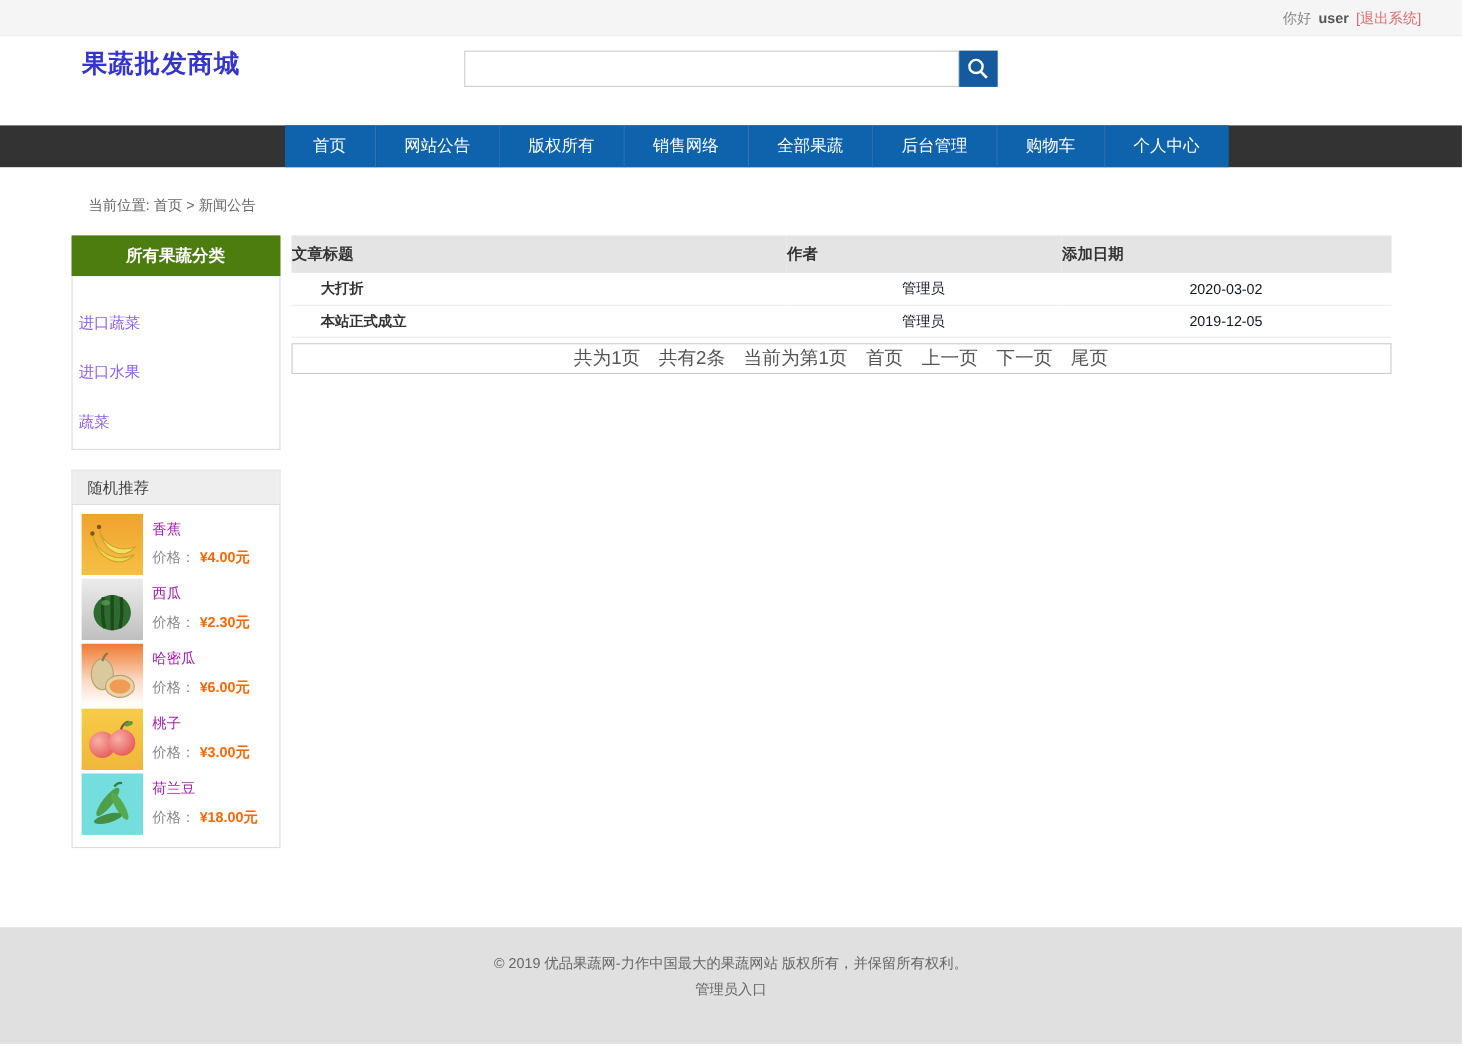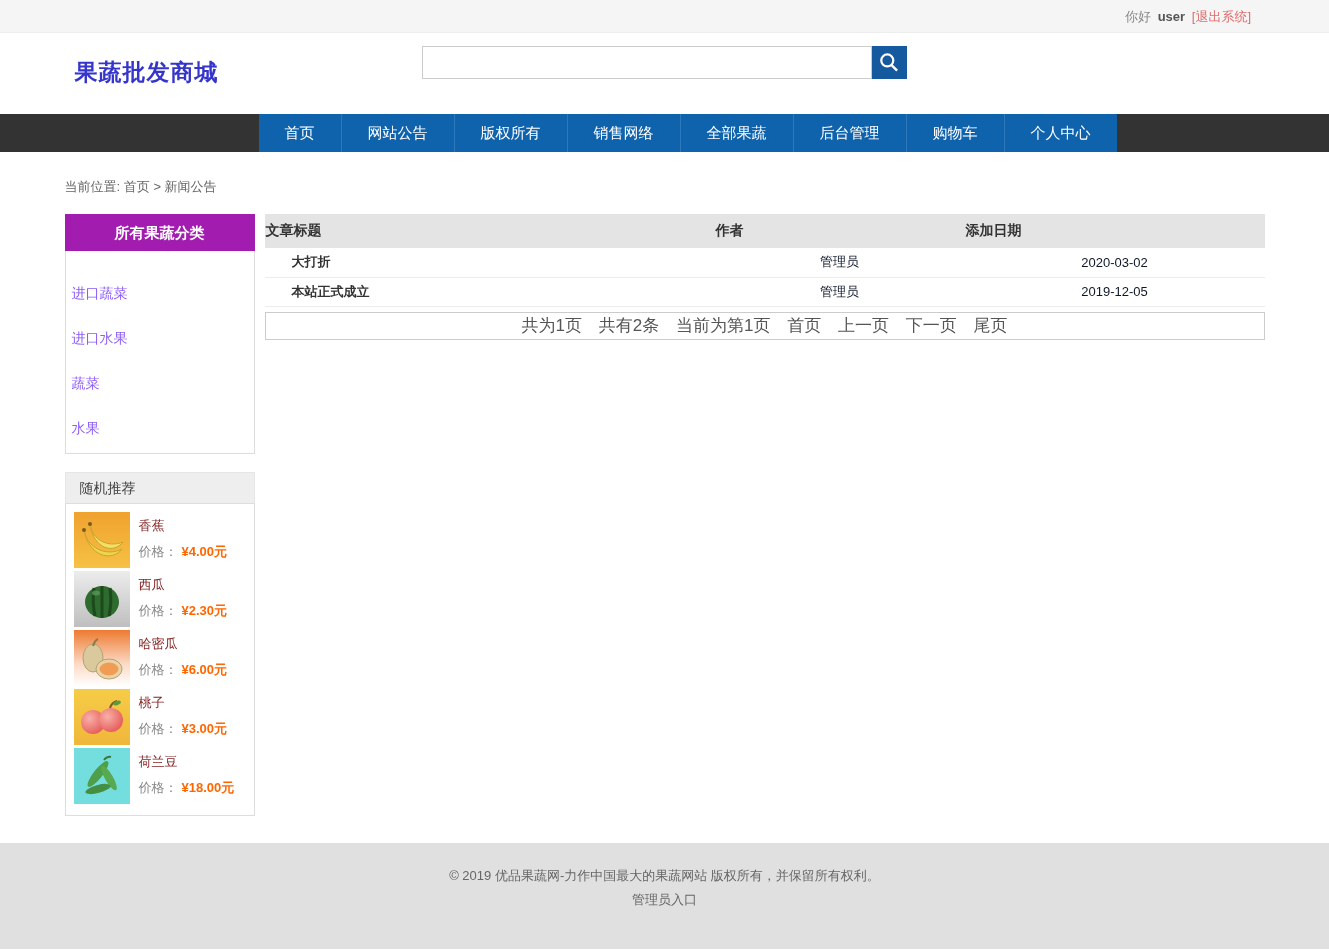--- a/index.html
+++ b/index.html
@@ -2,63 +2,63 @@
 <html><head>
 <meta charset="utf-8">
 <style>
   * { box-sizing: border-box; }
   html,body { margin:0; padding:0; background:#fff;
     font-family:"Liberation Sans","DejaVu Sans",sans-serif; color:#333; }
   .container { width:1200px; margin:0 auto; }
 
   
   .topbar { height:33px; line-height:33px; background:#f5f5f5; border-bottom:1px solid #ededed;
-    font-size:13px; color:#888; text-align:right; padding-right:78px; }
+    font-size:13px; color:#888; text-align:right; padding-right:37px; }
   .topbar .username { color:#555; font-weight:bold; margin:0 3px; }
   .topbar .logout { color:#e06b6b; text-decoration:none; cursor:pointer; }
 
   
   .header { height:81px; background:#fff; }
   .header .container { position:relative; height:81px; }
-  .logo { position:absolute; left:10px; top:24px; font-size:23px; font-weight:bold;
+  .logo { position:absolute; left:10px; top:9px; font-size:23px; font-weight:bold;
     color:#3535cc; letter-spacing:1px; }
   .searchbox { position:absolute; left:357px; top:13px; display:flex; }
   .search-input { width:450px; height:33px; border:1px solid #ccc; outline:none;
     padding:0 8px; font-size:14px; background:#fff; }
   .search-btn { width:35px; height:33px; border:none; background:#15599e; cursor:pointer;
     display:flex; align-items:center; justify-content:center; padding:0; }
 
   
   .navbar { height:38px; background:#333; }
   .nav-menu { display:flex; margin-left:194px; }
   .nav-item { background:#0f63ac; color:#fff; font-size:15px; line-height:38px;
     padding:0 26px; cursor:pointer; border-right:1px solid #2e77b8; white-space:nowrap; }
   .nav-item:last-child { border-right:none; }
 
   
   .page-body { min-height:691px; padding-top:1px; }
-  .breadcrumb { margin:25px 0 18px; font-size:13px; color:#666; }
+  .breadcrumb { margin:25px 16px 18px; font-size:13px; color:#666; }
   .breadcrumb a { color:#666; text-decoration:none; cursor:pointer; }
   .cols { display:flex; align-items:flex-start; }
 
   
   .sidebar { width:190px; flex-shrink:0; }
-  .cat-header { height:37px; line-height:37px; background:#a21caf; color:#fff;
+  .cat-header { height:37px; line-height:37px; background:#4d7c0f; color:#fff;
     text-align:center; font-size:15px; font-weight:600; }
   .cat-list { border:1px solid #ddd; border-top:none; padding:20px 0 2px; }
   .cat-item { height:45px; line-height:45px; padding-left:6px; font-size:14px;
     color:#8b5cf6; cursor:pointer; }
   .random-box { margin-top:18px; }
   .random-header { height:31px; line-height:31px; background:#eee; border:1px solid #e6e6e6;
     border-bottom:none; padding-left:14px; font-size:14px; color:#444; }
   .random-list { border:1px solid #ddd; padding:8px; }
   .product { display:flex; margin-bottom:3px; cursor:pointer; }
   .thumb { width:56px; height:56px; flex-shrink:0; }
   .p-info { margin-left:9px; padding-top:5px; font-size:13px; }
-  .p-name { color:#7f1d1d; margin-bottom:8px; }
+  .p-name { color:#a21caf; margin-bottom:8px; }
   .p-price-label { color:#888; }
   .p-price { color:#f60; font-weight:bold; margin-left:4px; }
 
   
   .main { flex:1; margin-left:10px; }
   table.articles { width:100%; border-collapse:collapse; }
   .articles th { background:#e4e4e4; height:34px; font-size:14px; color:#333;
     font-weight:600; text-align:left; }
   .articles td { height:29px; font-size:13px; color:#0f172a; text-align:center;
     border-bottom:1px solid #ececec; }
@@ -126,21 +126,20 @@
   </div>
 
   <div class="cols">
 
     <div class="sidebar">
       <div class="cat-header">所有果蔬分类</div>
       <div class="cat-list">
         <div class="cat-item">进口蔬菜</div>
         <div class="cat-item">进口水果</div>
         <div class="cat-item">蔬菜</div>
-        <div class="cat-item">水果</div>
       </div>
 
       <div class="random-box">
         <div class="random-header">随机推荐</div>
         <div class="random-list">
 
           <div class="product">
             <span class="thumb">
               <svg width="56" height="56" viewBox="0 0 56 56">
                 <defs>

